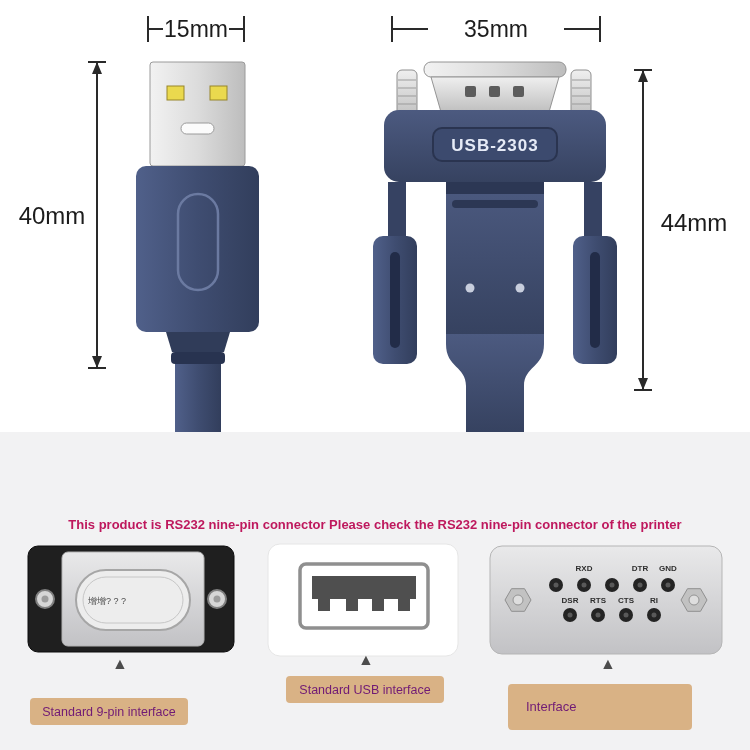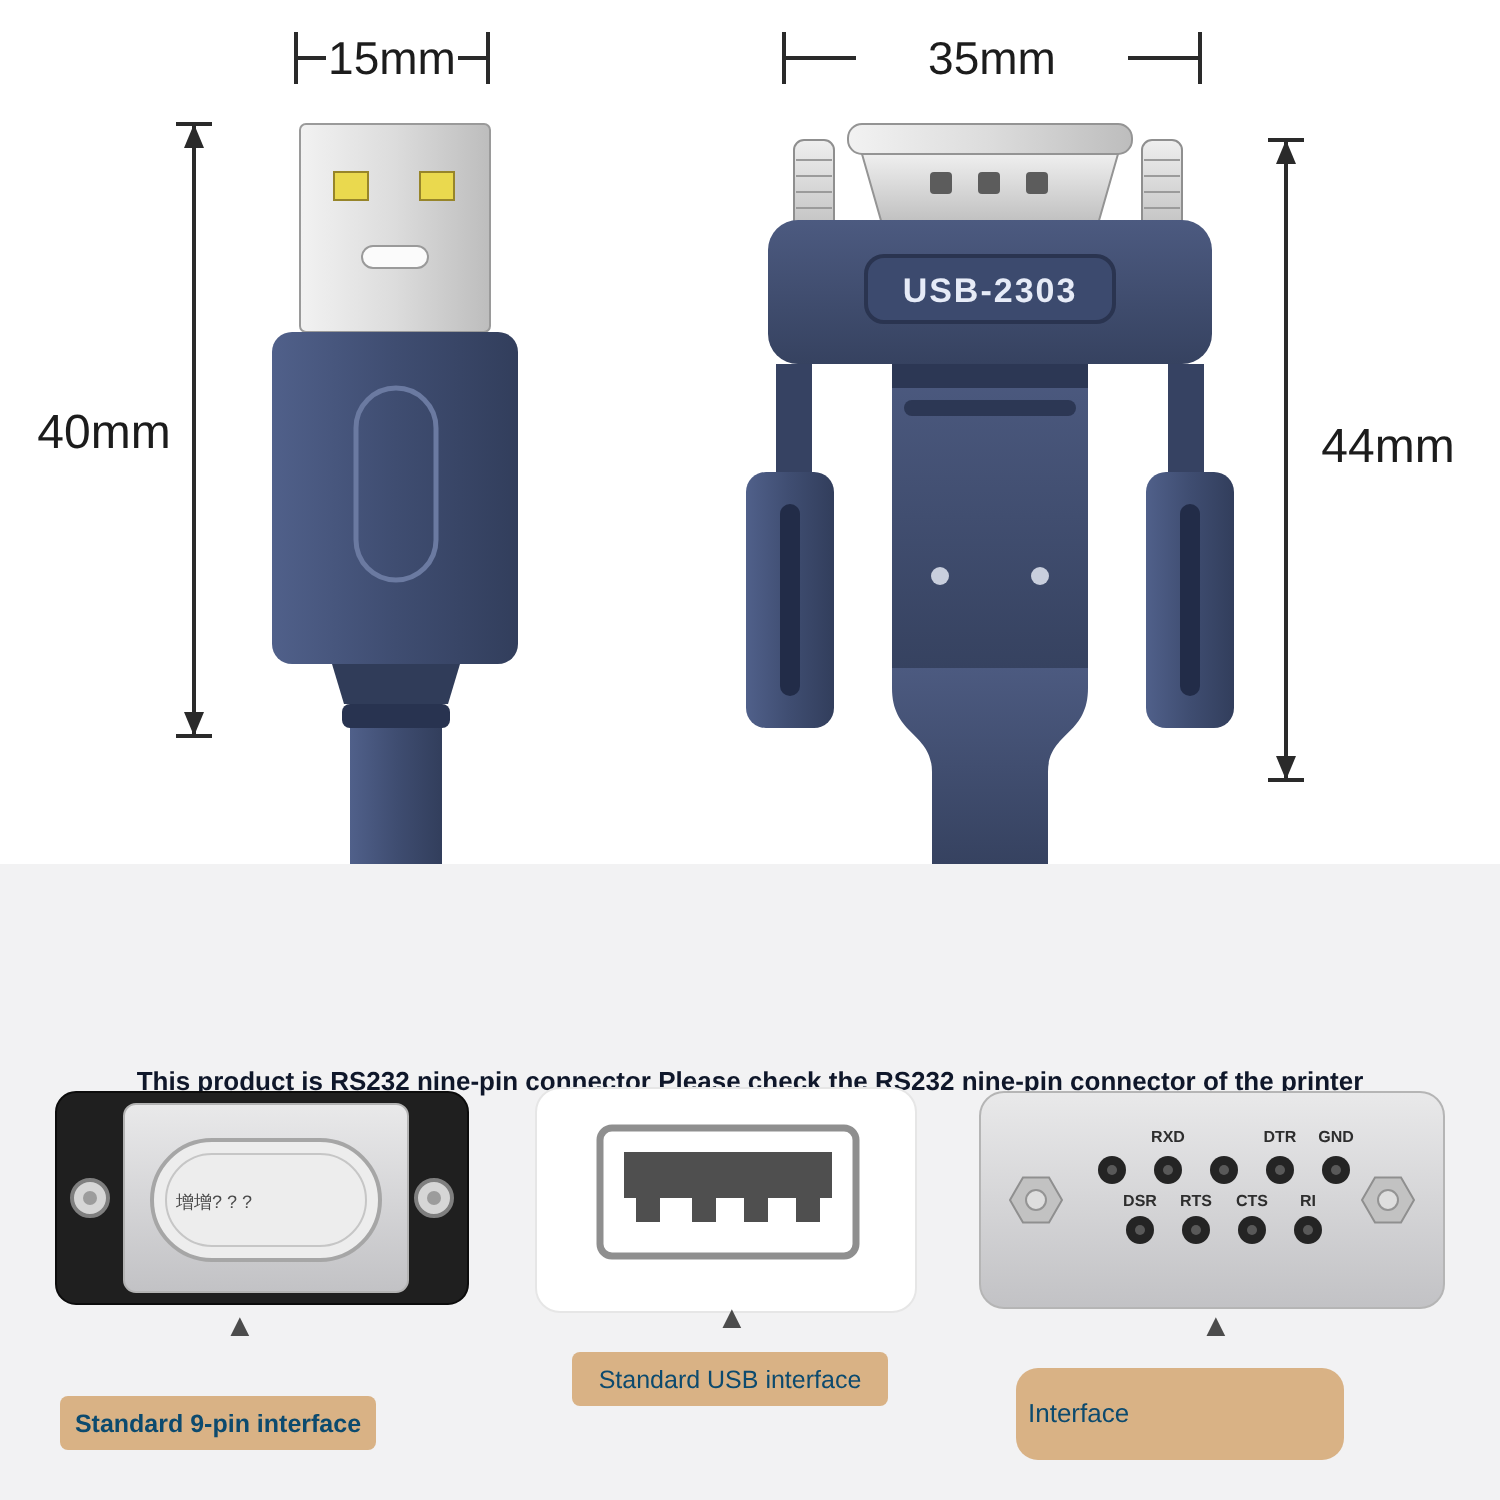--- a/index.html
+++ b/index.html
@@ -2,24 +2,24 @@
 <html><head>
 <meta charset="utf-8">
 <style>
   html,body{margin:0;padding:0;background:#fff;}
   body{font-family:"Liberation Sans",sans-serif;}
   .stage{position:relative;width:750px;height:750px;background:#ffffff;overflow:hidden;}
   svg text{font-family:"Liberation Sans",sans-serif;}
   .top-svg{position:absolute;left:0;top:0;}
   .bottom{position:absolute;left:0;top:432px;width:750px;height:318px;background:#f2f2f3;}
   .title{position:absolute;left:0;top:16px;width:100%;text-align:center;font-size:28px;font-weight:500;color:#2e2e2e;margin:0;letter-spacing:0.2px;}
-  .subtitle{position:absolute;left:0;top:101px;width:100%;text-align:center;font-size:13px;font-weight:700;color:#0f172a;margin:0;}
+  .subtitle{position:absolute;left:0;top:85px;width:100%;text-align:center;font-size:13px;font-weight:700;color:#be185d;margin:0;}
   .conn-svg{position:absolute;left:0;top:108px;}
   .arrow{position:absolute;font-size:16px;color:#4c4c4c;line-height:16px;}
-  .badge{position:absolute;background:#d9b285;color:#0c4a6e;border-radius:4px;font-size:12.5px;box-sizing:border-box;}
+  .badge{position:absolute;background:#d9b285;color:#701a75;border-radius:4px;font-size:12.5px;box-sizing:border-box;}
   .badge.center{display:flex;align-items:center;justify-content:center;}
   .badge.multi{display:flex;flex-direction:column;justify-content:center;line-height:20px;font-size:13px;}
 </style>
 </head>
 <body>
 
 <div class="stage">
 
   <svg class="top-svg" width="750" height="432" viewBox="0 0 750 432">
     <defs>
@@ -202,23 +202,23 @@
           <circle cx="626" cy="75" r="2.5" fill="#595959"></circle>
         <circle cx="654" cy="75" r="7" fill="#242424"></circle>
           <circle cx="654" cy="75" r="2.5" fill="#595959"></circle>
       </g>
     </svg>
 
     <span class="arrow" style="left:112px;top:224px;">▲</span>
     <span class="arrow" style="left:358px;top:220px;">▲</span>
     <span class="arrow" style="left:600px;top:224px;">▲</span>
 
-    <div class="badge center" style="left:30px;top:266px;width:158px;height:27px;font-weight:bold;">
+    <div class="badge center" style="left:30px;top:266px;width:158px;height:27px;">
       <span>Standard 9-pin interface</span>
     </div>
     <div class="badge center" style="left:286px;top:244px;width:158px;height:27px;">
       <span>Standard USB interface</span>
     </div>
-    <div class="badge multi" style="left:508px;top:252px;width:164px;height:46px;padding-left:6px;border-radius:11px;">
+    <div class="badge multi" style="left:508px;top:252px;width:184px;height:46px;padding-left:18px;">
       <div>Interface</div>
     </div>
   </div>
 </div>
 
 </body></html>

